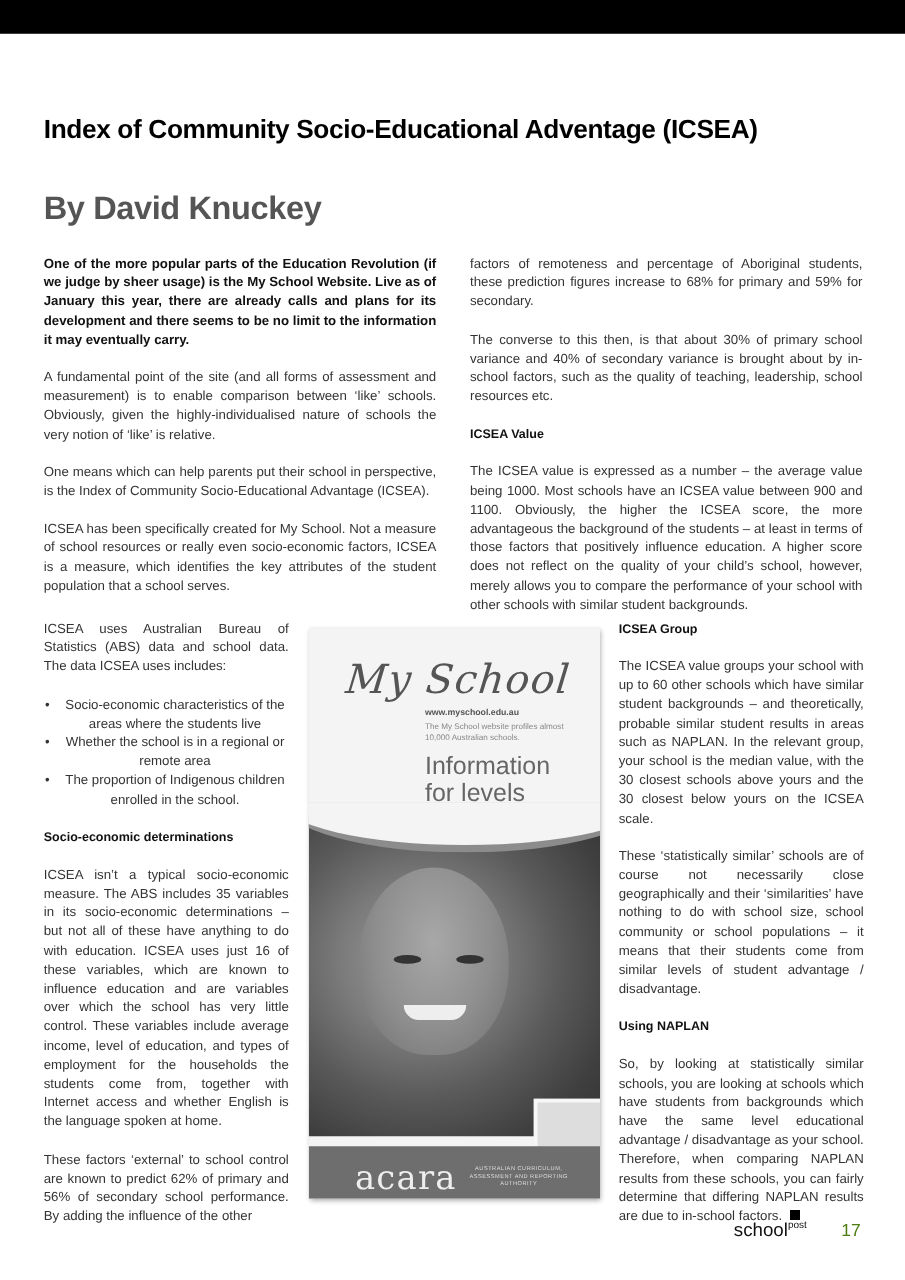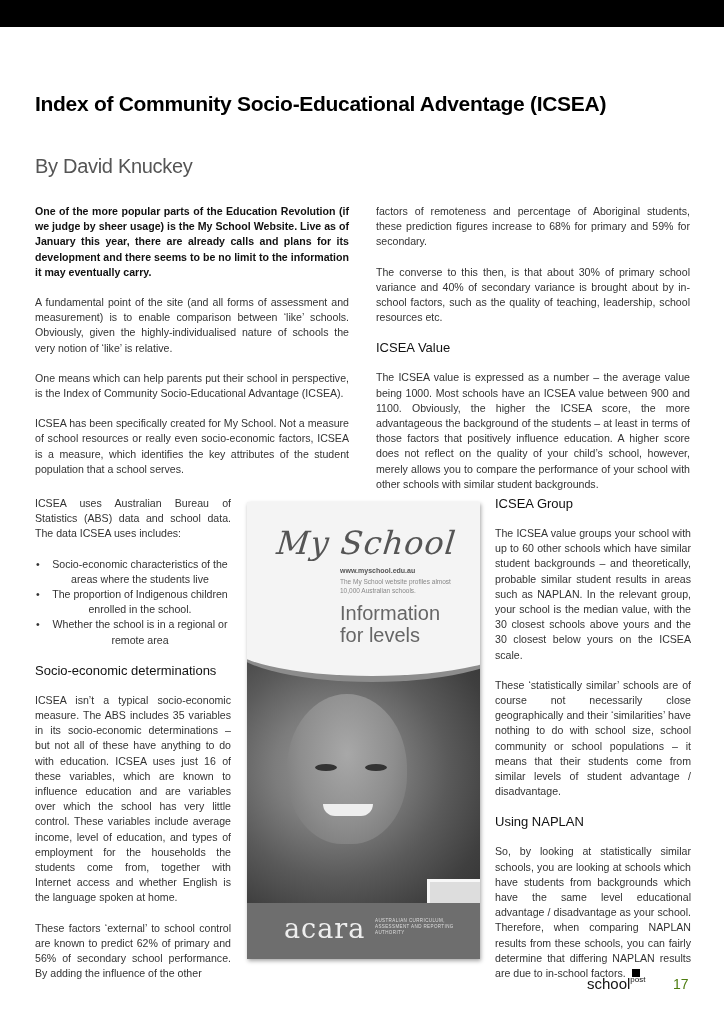--- a/index.html
+++ b/index.html
@@ -2,26 +2,26 @@
 <html><head>
 <meta charset="utf-8">
 <style>
   * { margin: 0; padding: 0; box-sizing: border-box; }
   html, body { width: 724px; height: 1024px; background: #fff; overflow: hidden; }
   body { position: relative; font-family: "Liberation Sans", sans-serif; color: #2a2a2a; }
 
   .top-bar { position: absolute; left: 0; top: 0; width: 724px; height: 27px; background: #000; }
 
   .title { position: absolute; left: 35px; top: 88px; width: 640px; font-size: 21px; line-height: 31px; font-weight: bold; color: #000; letter-spacing: -0.3px; }
-  .byline { position: absolute; left: 35px; top: 153px; font-size: 20px; line-height: 26px; color: #555; font-weight: normal; letter-spacing: -0.3px; }
+  .byline { position: absolute; left: 35px; top: 153px; font-size: 26px; line-height: 26px; color: #555; font-weight: bold; letter-spacing: -0.3px; }
 
   .col { position: absolute; font-size: 10.6px; line-height: 15.2px; color: #333; text-align: justify; }
   .col p { margin-bottom: 15px; }
   .col p.lead { font-weight: bold; color: #111; }
-  .col h3 { font-size: 13px; font-weight: normal; color: #111; line-height: 15px; margin-bottom: 15px; }
+  .col h3 { font-size: 10px; font-weight: bold; color: #111; line-height: 15px; margin-bottom: 15px; }
 
   .col-top-left { left: 35px; top: 204px; width: 314px; }
   .col-top-right { left: 376px; top: 204px; width: 314px; }
   .col-bot-left { left: 35px; top: 496px; width: 196px; }
   .col-bot-right { left: 495px; top: 496px; width: 196px; }
 
   .bullets { list-style: none; margin-bottom: 15px; }
   .bullets li { position: relative; padding-left: 14px; text-align: center; }
   .bullets li::before { content: "\2022"; position: absolute; left: 1px; top: 0; }
 
@@ -33,21 +33,21 @@
   .brochure-url { position: absolute; left: 93px; top: 65px; font-size: 7px; font-weight: bold; color: #555; }
   .brochure-tag { position: absolute; left: 93px; top: 75px; width: 120px; font-size: 6.5px; line-height: 9px; color: #888; }
   .brochure-heading { position: absolute; left: 93px; top: 100px; width: 130px; font-size: 20px; line-height: 22px; color: #666; }
   .brochure-photo { position: absolute; left: 0; top: 152px; width: 233px; height: 255px; background: radial-gradient(ellipse at 38% 45%, #9a9a9a 0%, #7c7c7c 30%, #5a5a5a 55%, #3f3f3f 80%, #333 100%); }
   .brochure-curve { position: absolute; left: -20px; top: 140px; width: 290px; height: 40px; border-radius: 0 0 50% 50% / 0 0 100% 100%; background: #f4f4f4; border-bottom: 6px solid #8c8c8c; }
   .face { position: absolute; left: 40px; top: 40px; width: 120px; height: 150px; border-radius: 50% 50% 46% 46%; background: radial-gradient(ellipse at 50% 40%, #a8a8a8 0%, #8e8e8e 55%, #6f6f6f 100%); }
   .smile { position: absolute; left: 76px; top: 150px; width: 50px; height: 12px; background: #eee; border-radius: 0 0 25px 25px; }
   .eye { position: absolute; top: 110px; width: 22px; height: 7px; background: #333; border-radius: 50%; }
   .eye.l { left: 68px; } .eye.r { left: 118px; }
   .book { position: absolute; left: 180px; top: 225px; width: 60px; height: 60px; background: #ddd; border: 3px solid #f7f7f7; }
-  .brochure-footer { position: absolute; left: 0; bottom: 0; width: 233px; height: 56px; background: #6e6e6e; }
+  .brochure-footer { position: absolute; left: 0; bottom: 0; width: 233px; height: 42px; background: #6e6e6e; text-align: center; }
   .acara-logo { position: absolute; left: 37px; top: 10px; font-family: "DejaVu Serif", serif; font-size: 27px; color: #eee; letter-spacing: 1px; }
   .acara-sub { position: absolute; left: 128px; top: 15px; width: 80px; font-size: 4.5px; line-height: 6px; color: #ddd; letter-spacing: 0.4px; }
 
   .footer-brand { position: absolute; left: 587px; top: 975px; font-size: 15px; color: #111; }
   .footer-brand sup { font-size: 8px; vertical-align: 7px; }
   .page-number { position: absolute; left: 673px; top: 976px; font-size: 14px; color: #4d7c0f; }
 </style>
 </head>
 <body>
 
@@ -67,22 +67,22 @@
   <p>factors of remoteness and percentage of Aboriginal students, these prediction figures increase to 68% for primary and 59% for secondary.</p>
   <p>The converse to this then, is that about 30% of primary school variance and 40% of secondary variance is brought about by in-school factors, such as the quality of teaching, leadership, school resources etc.</p>
   <h3>ICSEA Value</h3>
   <p>The ICSEA value is expressed as a number – the average value being 1000. Most schools have an ICSEA value between 900 and 1100. Obviously, the higher the ICSEA score, the more advantageous the background of the students – at least in terms of those factors that positively influence education. A higher score does not reflect on the quality of your child’s school, however, merely allows you to compare the performance of your school with other schools with similar student backgrounds.</p>
 </div>
 
 <div class="col col-bot-left">
   <p>ICSEA uses Australian Bureau of Statistics (ABS) data and school data. The data ICSEA uses includes:</p>
   <ul class="bullets">
     <li>Socio-economic characteristics of the areas where the students live</li>
+    <li>Whether the school is in a regional or remote area</li>
     <li>The proportion of Indigenous children enrolled in the school.</li>
-    <li>Whether the school is in a regional or remote area</li>
   </ul>
   <h3>Socio-economic determinations</h3>
   <p>ICSEA isn’t a typical socio-economic measure. The ABS includes 35 variables in its socio-economic determinations – but not all of these have anything to do with education. ICSEA uses just 16 of these variables, which are known to influence education and are variables over which the school has very little control. These variables include average income, level of education, and types of employment for the households the students come from, together with Internet access and whether English is the language spoken at home.</p>
   <p>These factors ‘external’ to school control are known to predict 62% of primary and 56% of secondary school performance. By adding the influence of the other</p>
 </div>
 
 <div class="brochure">
   <div class="brochure-logo">My School</div>
   <div class="brochure-url">www.myschool.edu.au</div>
   <div class="brochure-tag">The My School website profiles almost 10,000 Australian schools.</div>

